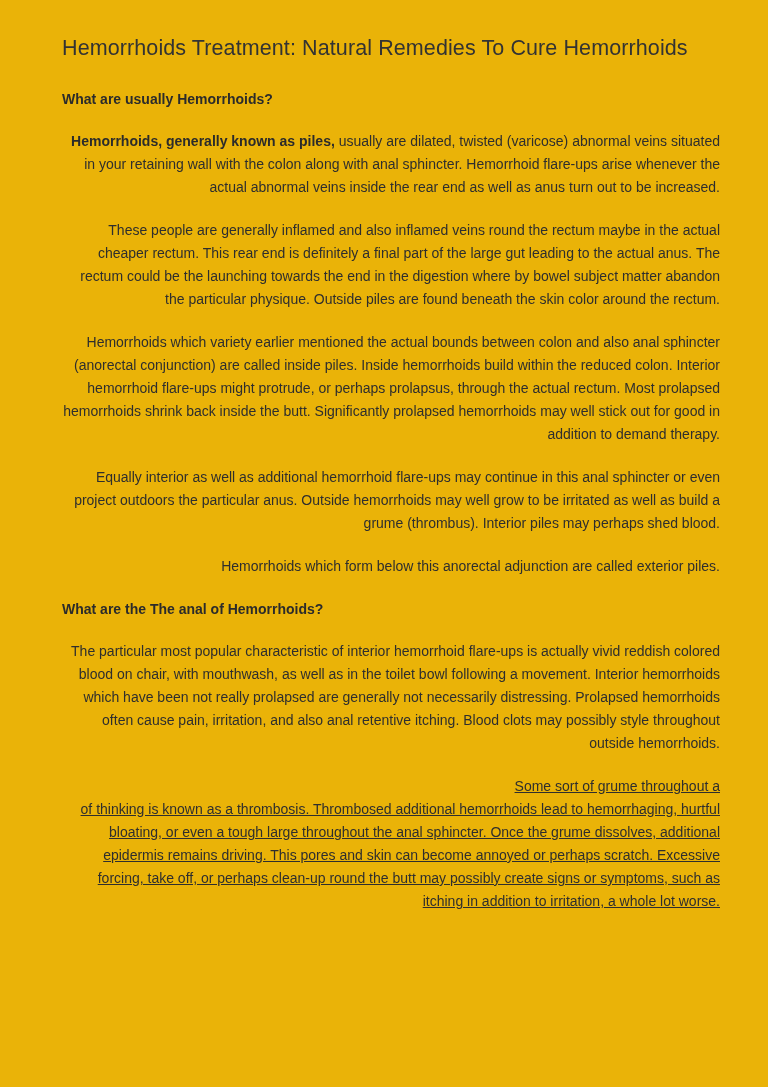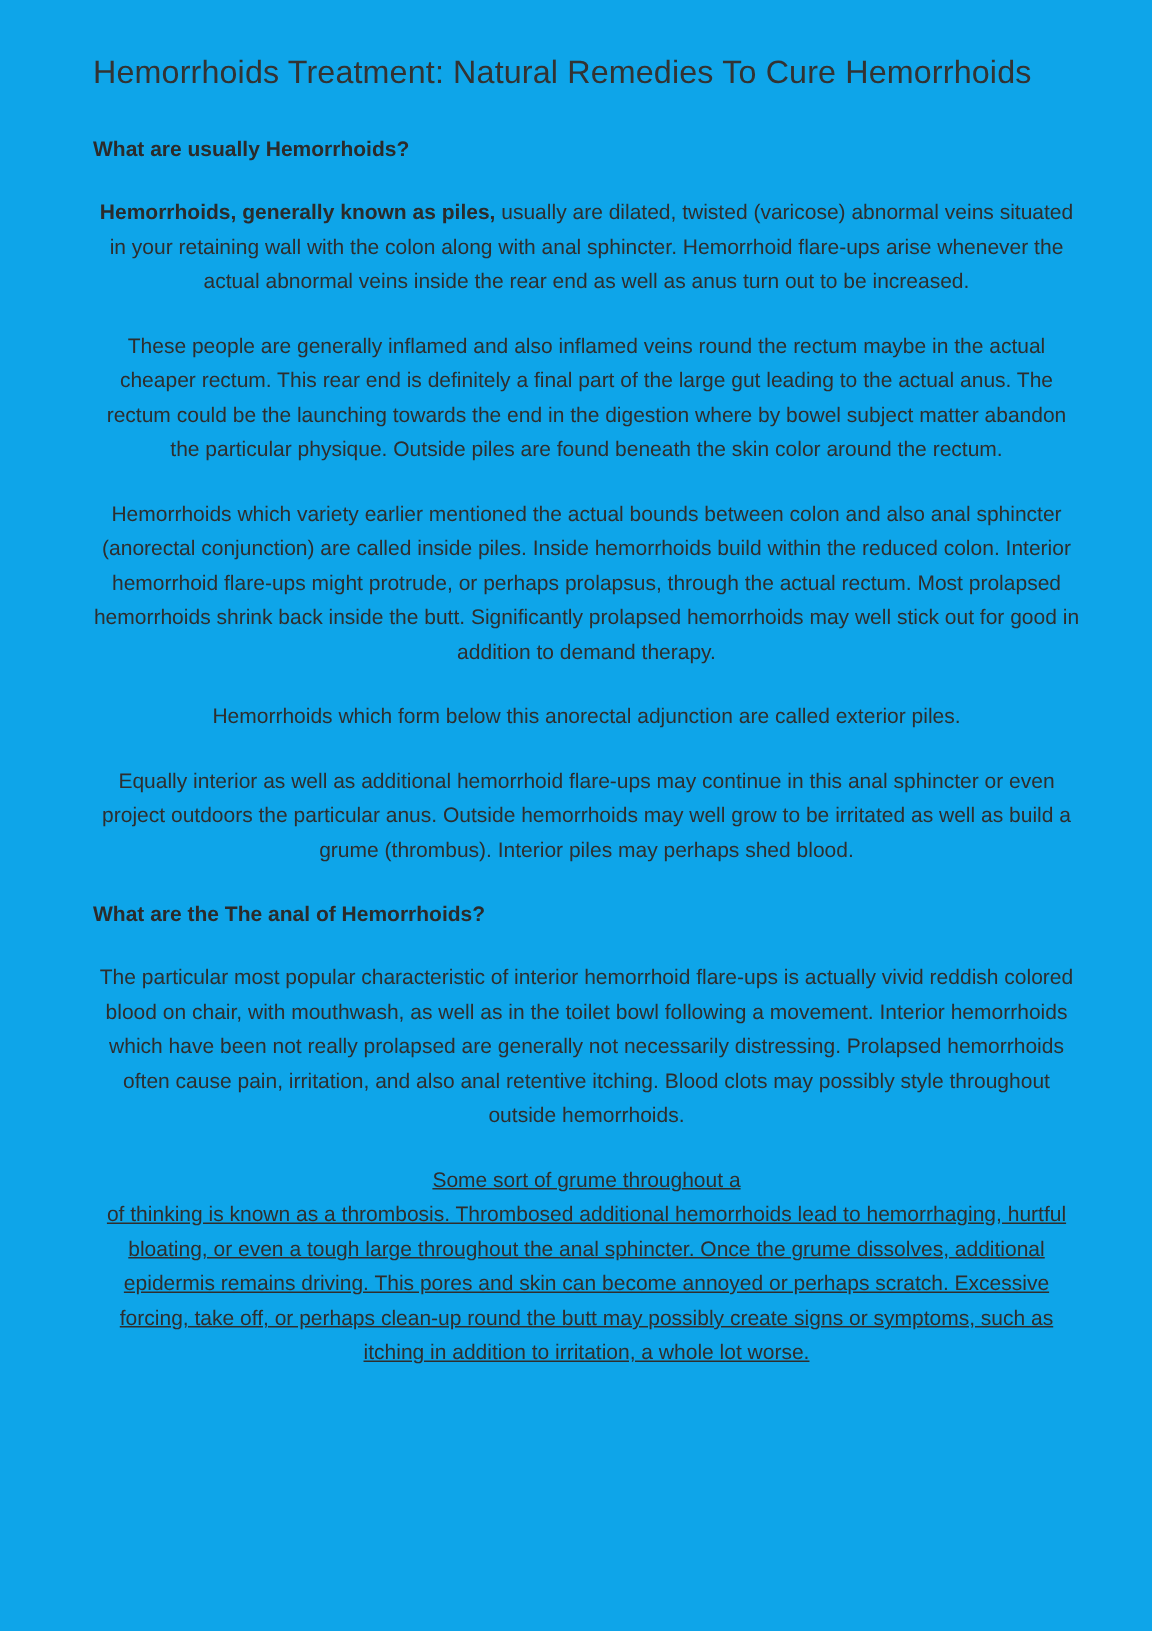--- a/index.html
+++ b/index.html
@@ -11,21 +11,21 @@
     width: 768px;
     min-height: 1087px;
     font-family: "Liberation Sans", sans-serif;
     color: #2b2b2b;
   }
   .page {
     width: 768px;
     min-height: 1087px;
     box-sizing: border-box;
     padding: 34px 48px 30px 62px;
-    background: #0ea5e9;
+    background: #eab308;
   }
   .doc-title {
     font-size: 21.5px;
     line-height: 28px;
     font-weight: 400;
     color: #333333;
     margin: 0 0 26px 0;
     letter-spacing: 0.1px;
   }
   .heading {
@@ -33,21 +33,21 @@
     line-height: 22px;
     font-weight: bold;
     color: #2b2b2b;
     margin: 0 0 20px 0;
   }
   p.para {
     font-size: 14px;
     line-height: 23px;
     color: #2e2e2e;
     margin: 0 0 20px 0;
-    text-align: center;
+    text-align: right;
   }
   p.para:last-child {
     margin-bottom: 0;
     text-decoration: underline;
   }
   .lead-bold {
     font-weight: bold;
     color: #2b2b2b;
   }
   .nowrap-break {
@@ -62,23 +62,23 @@
   <h1 class="doc-title">Hemorrhoids Treatment: Natural Remedies To Cure Hemorrhoids</h1>
 
   <h2 class="heading">What are usually Hemorrhoids?</h2>
 
   <p class="para"><span class="lead-bold">Hemorrhoids, generally known as piles,</span><span> usually are dilated, twisted (varicose) abnormal veins situated in your retaining wall with the colon along with anal sphincter. Hemorrhoid flare-ups arise whenever the actual abnormal veins inside the rear end as well as anus turn out to be increased.</span></p>
 
   <p class="para">These people are generally inflamed and also inflamed veins round the rectum maybe in the actual cheaper rectum. This rear end is definitely a final part of the large gut leading to the actual anus. The rectum could be the launching towards the end in the digestion where by bowel subject matter abandon the particular physique. Outside piles are found beneath the skin color around the rectum.</p>
 
   <p class="para">Hemorrhoids which variety earlier mentioned the actual bounds between colon and also anal sphincter (anorectal conjunction) are called inside piles. Inside hemorrhoids build within the reduced colon. Interior hemorrhoid flare-ups might protrude, or perhaps prolapsus, through the actual rectum. Most prolapsed hemorrhoids shrink back inside the butt. Significantly prolapsed hemorrhoids may well stick out for good in addition to demand therapy.</p>
 
+  <p class="para">Equally interior as well as additional hemorrhoid flare-ups may continue in this anal sphincter or even project outdoors the particular anus. Outside hemorrhoids may well grow to be irritated as well as build a grume (thrombus). Interior piles may perhaps shed blood.</p>
+
   <p class="para">Hemorrhoids which form below this anorectal adjunction are called exterior piles.</p>
-
-  <p class="para">Equally interior as well as additional hemorrhoid flare-ups may continue in this anal sphincter or even project outdoors the particular anus. Outside hemorrhoids may well grow to be irritated as well as build a grume (thrombus). Interior piles may perhaps shed blood.</p>
 
   <h2 class="heading">What are the The anal of Hemorrhoids?</h2>
 
   <p class="para">The particular most popular characteristic of interior hemorrhoid flare-ups is actually vivid reddish colored blood on chair, with mouthwash, as well as in the toilet bowl following a movement. Interior hemorrhoids which have been not really prolapsed are generally not necessarily distressing. Prolapsed hemorrhoids often cause pain, irritation, and also anal retentive itching. Blood clots may possibly style throughout outside hemorrhoids.</p>
 
   <p class="para"><span class="nowrap-break">Some sort of grume throughout a</span><span>of thinking is known as a thrombosis. Thrombosed additional hemorrhoids lead to hemorrhaging, hurtful bloating, or even a tough large throughout the anal sphincter. Once the grume dissolves, additional epidermis remains driving. This pores and skin can become annoyed or perhaps scratch. Excessive forcing, take off, or perhaps clean-up round the butt may possibly create signs or symptoms, such as itching in addition to irritation, a whole lot worse.</span></p>
 
 </div>
 
 </body></html>

